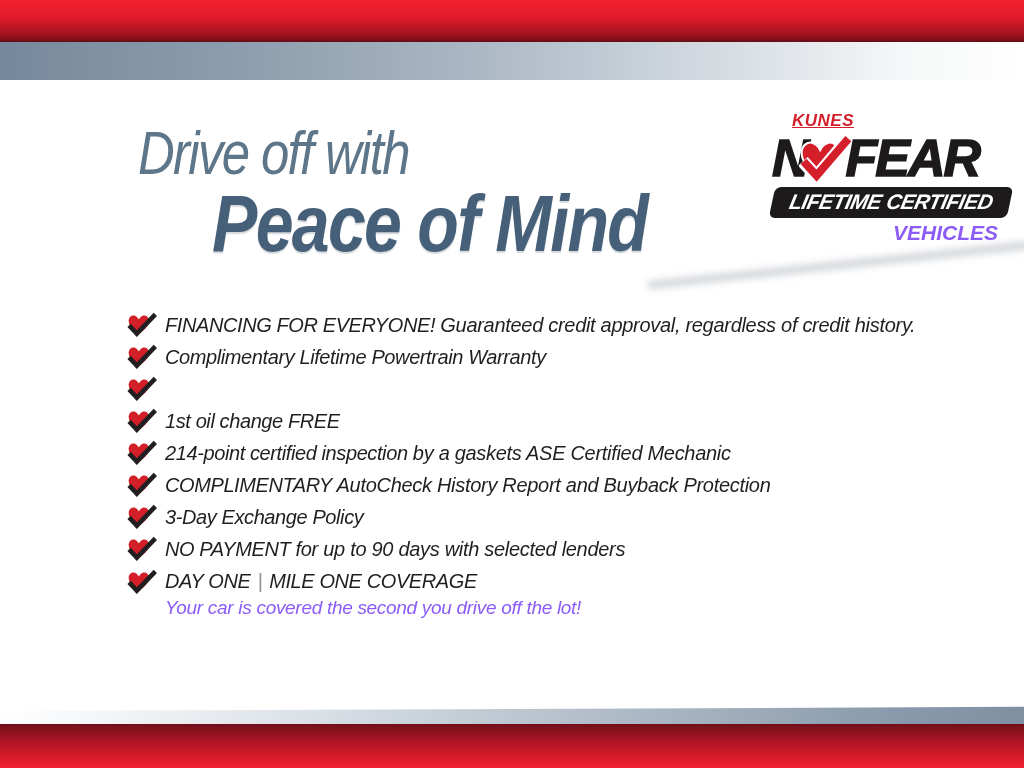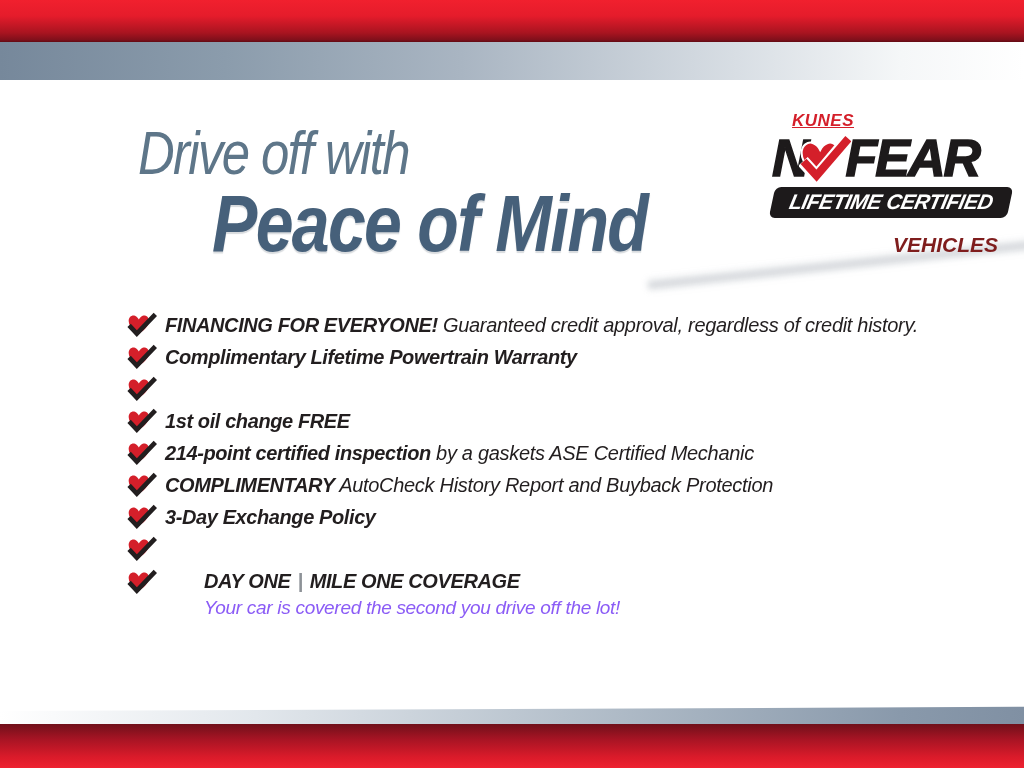--- a/index.html
+++ b/index.html
@@ -55,35 +55,35 @@
     margin-top:3px;background:#1d1a1b;border-radius:6px;
     transform:skewX(-12deg);transform-origin:center;
     text-align:center;padding:4px 0 5px 0;
   }
   .logo-banner span{
     display:inline-block;transform:skewX(0deg);
     font:italic 700 21px/1 "Liberation Sans",sans-serif;
     color:#ffffff;letter-spacing:-0.5px;white-space:nowrap;
   }
   .logo-vehicles{
-    margin-top:16px;text-align:right;padding-right:12px;
+    margin-top:4px;text-align:right;padding-right:12px;
     font:italic 700 21px/1 "Liberation Sans",sans-serif;
-    color:#7f1d1d;letter-spacing:0;
+    color:#8b5cf6;letter-spacing:0;
   }
   
   .benefits{position:absolute;left:127px;top:309px;width:810px;}
   .benefit-row{display:flex;align-items:center;height:32px;}
-  .benefit-row.has-subline{height:auto;align-items:flex-start;gap:39px;}
+  .benefit-row.has-subline{height:auto;align-items:flex-start;}
   .benefit-row.has-subline .bullet-icon{margin-top:4px;}
   .bullet-icon{flex:0 0 30px;width:30px;height:26px;margin-right:8px;}
   .benefit-text{
     font:italic 400 20px/32px "Liberation Sans",sans-serif;
     color:#221e1f;letter-spacing:-0.3px;white-space:nowrap;
   }
-  .benefit-text b{font-weight:700;letter-spacing:-0.4px;}
+  .benefit-text b{font-weight:400;letter-spacing:-0.4px;}
   .sep{color:#8d9297;font-weight:700;margin:0 7px;}
   .subline{
     font:italic 400 19px/22px "Liberation Sans",sans-serif;
     color:#8b5cf6;letter-spacing:-0.3px;white-space:nowrap;
   }
   
   .bottom-gray-stripe{
     position:absolute;left:0;top:695px;width:1024px;height:31px;
     clip-path:polygon(0% 52%,100% 38%,100% 100%,0% 100%);
     background:linear-gradient(90deg,#ffffff 0%,#e2e7ec 25%,#b6c1cc 55%,#8999ab 88%,#8090a3 100%);
@@ -176,20 +176,21 @@
       <path d="M2.5 15.5 L11.8 25.3 L34 2.3" fill="none" stroke="#221e1f" stroke-width="5.6"></path>
     </svg>
     <div class="benefit-text"><b>3-Day Exchange Policy</b><span></span></div>
   </div>
 
   <div class="benefit-row">
     <svg class="bullet-icon" viewBox="0 0 36 30">
       <path d="M13.5 26 C13.5 26 2 18.4 2 10.2 C2 5.2 6 2.5 9.6 3.9 C11.8 4.8 13.4 6.8 14.2 8.3 C15 6.8 16.6 4.8 18.8 3.9 C22.4 2.5 26.4 5.2 26.4 10.2 C26.4 18.4 13.5 26 13.5 26 Z" fill="#d41f2a"></path>
       <path d="M2.5 15.5 L11.8 25.3 L34 2.3" fill="none" stroke="#221e1f" stroke-width="5.6"></path>
     </svg>
+    <div class="benefit-text"><b>NO PAYMENT</b><span> for up to 90 days with selected lenders</span></div>
   </div>
 
   <div class="benefit-row has-subline">
     <svg class="bullet-icon" viewBox="0 0 36 30">
       <path d="M13.5 26 C13.5 26 2 18.4 2 10.2 C2 5.2 6 2.5 9.6 3.9 C11.8 4.8 13.4 6.8 14.2 8.3 C15 6.8 16.6 4.8 18.8 3.9 C22.4 2.5 26.4 5.2 26.4 10.2 C26.4 18.4 13.5 26 13.5 26 Z" fill="#d41f2a"></path>
       <path d="M2.5 15.5 L11.8 25.3 L34 2.3" fill="none" stroke="#221e1f" stroke-width="5.6"></path>
     </svg>
     <div>
       <div class="benefit-text"><b>DAY ONE</b><b class="sep">|</b><b>MILE ONE COVERAGE</b></div>
       <div class="subline">Your car is covered the second you drive off the lot!</div>

